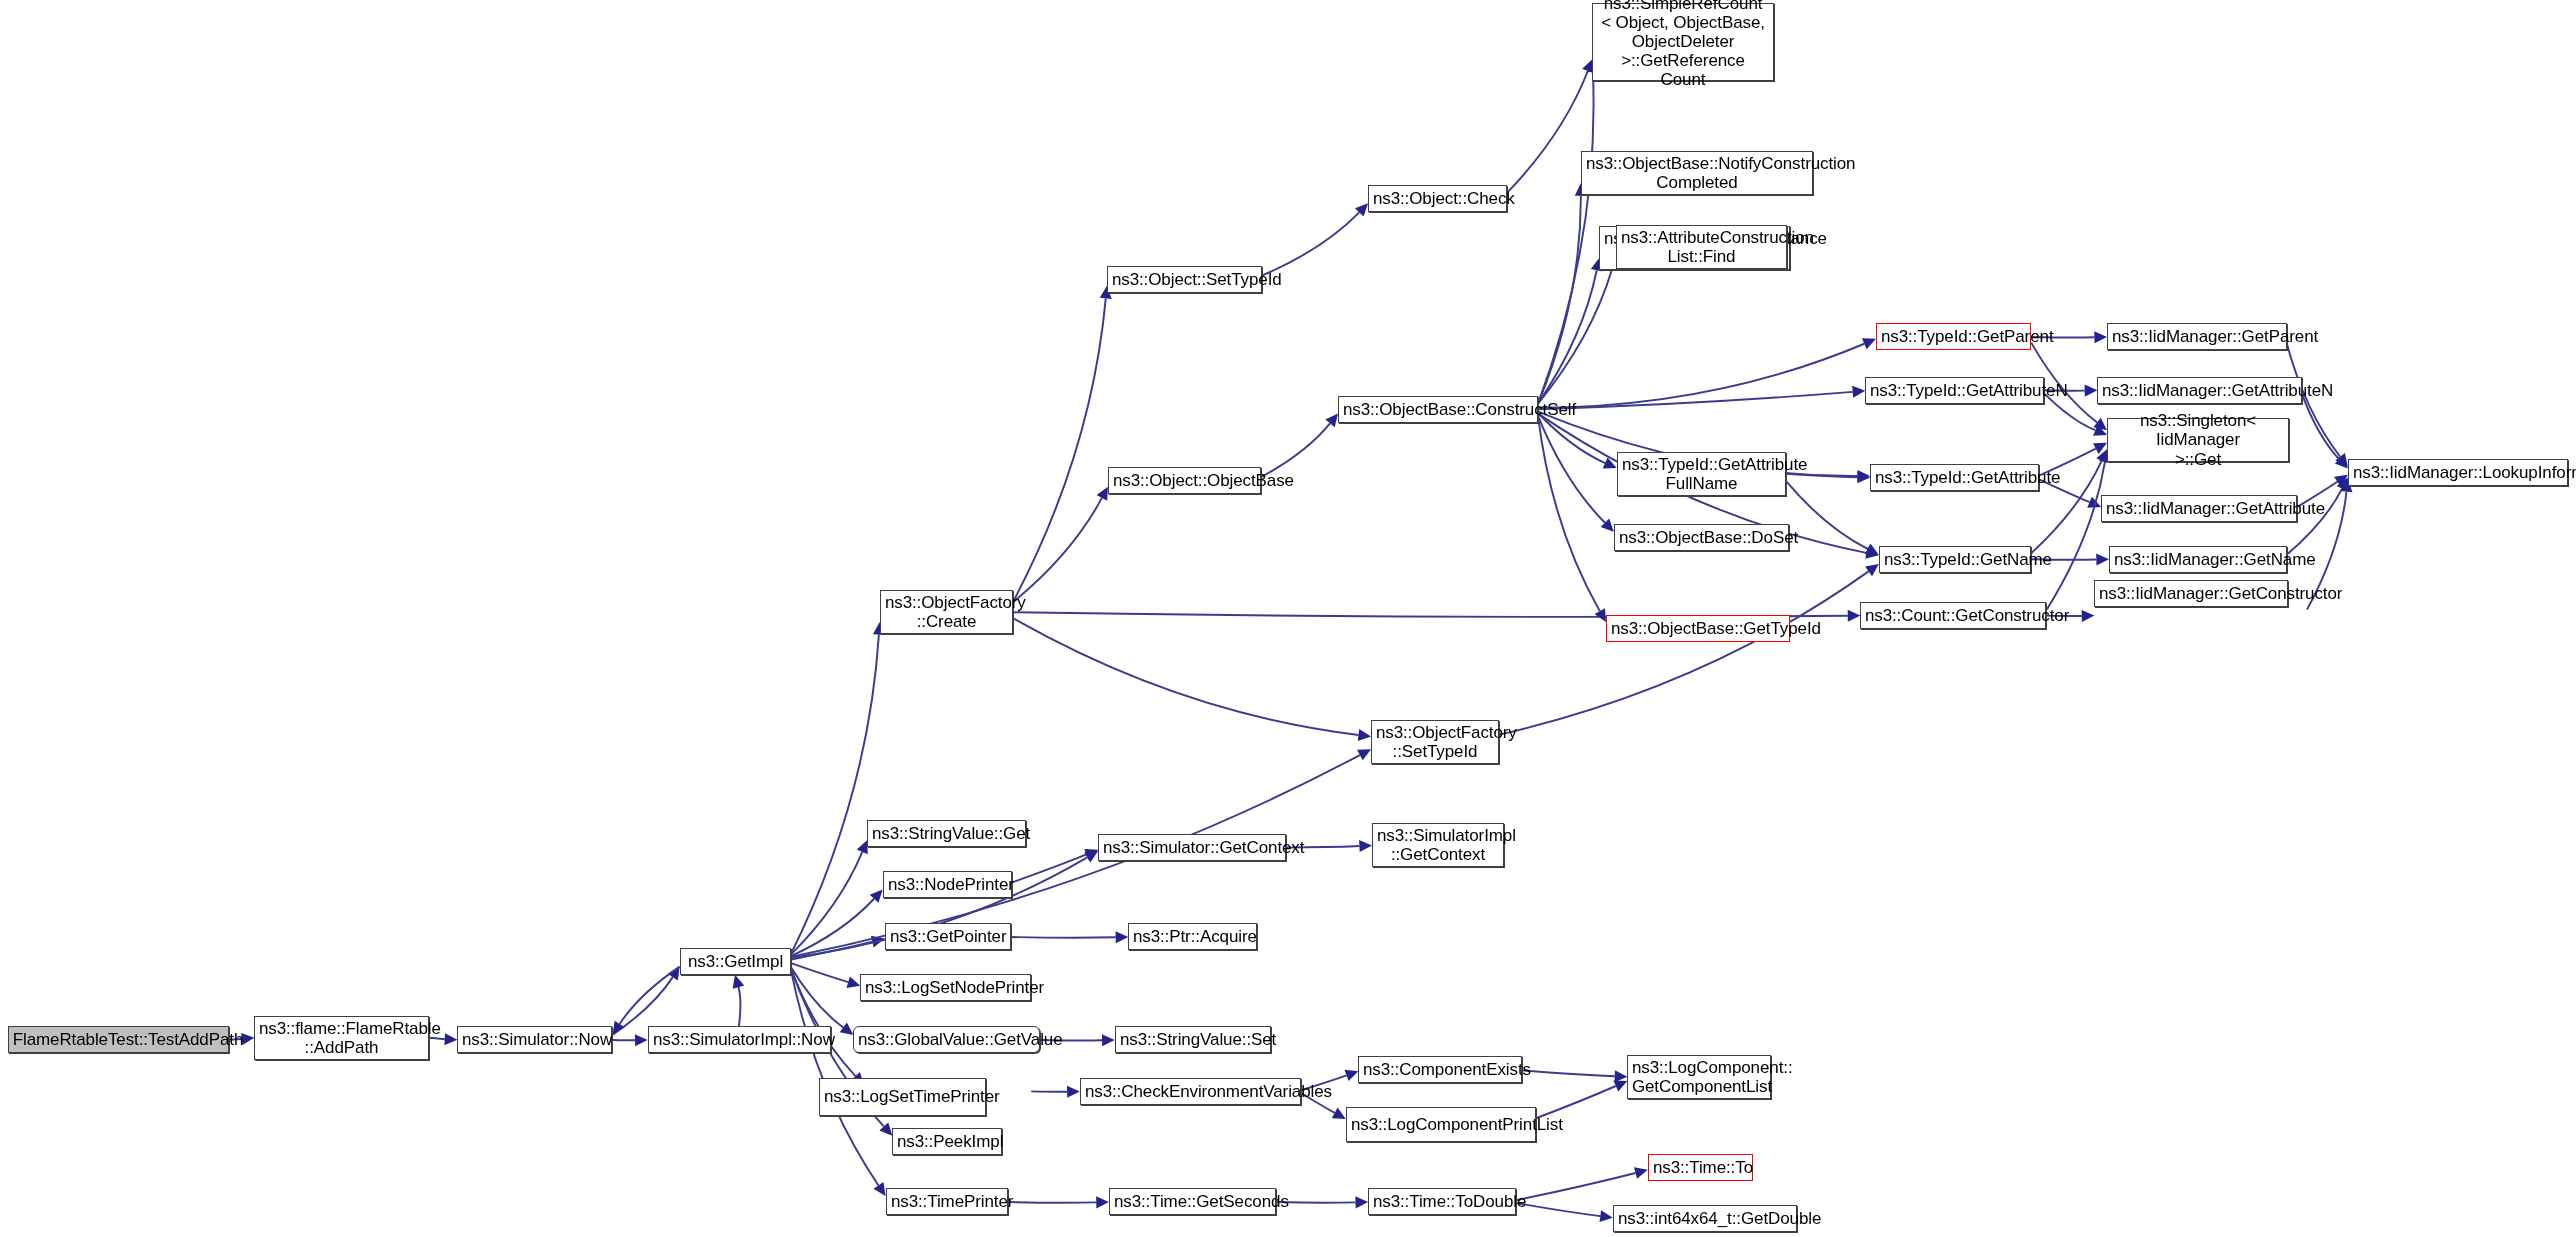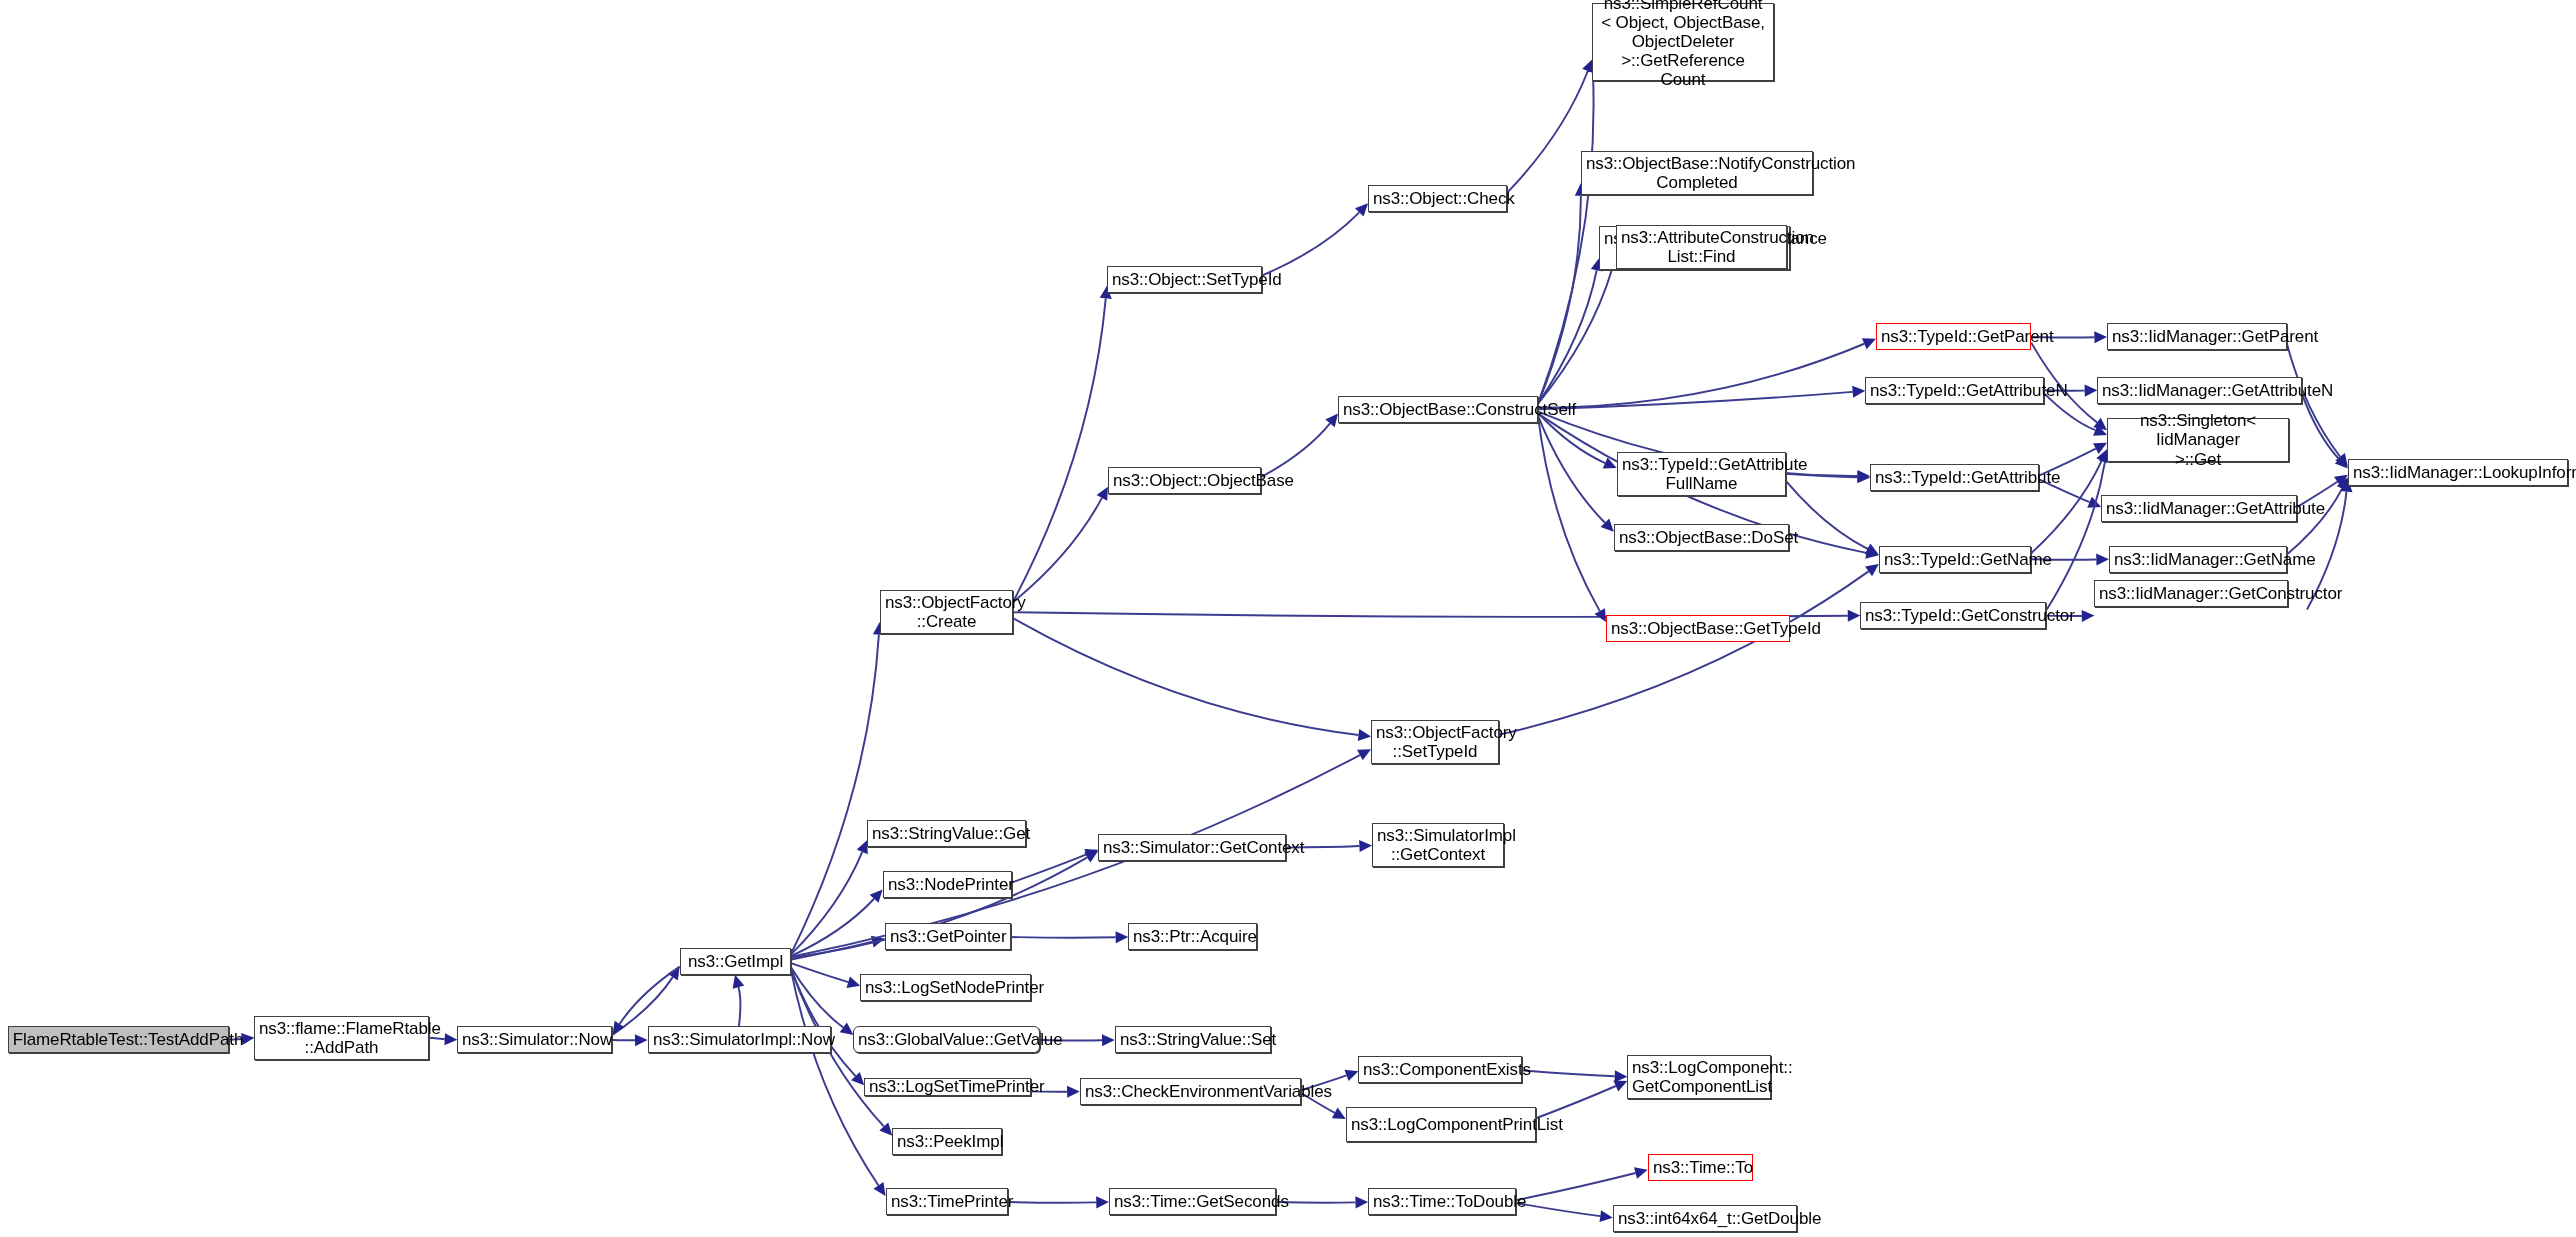--- a/index.html
+++ b/index.html
@@ -177,21 +177,21 @@
     <div class="node" style="left: 457px; top: 1026px; width: 155px; height: 27px;"><span>ns3::Simulator::Now</span></div>
     <div class="node" style="left: 648px; top: 1026px; width: 183px; height: 27px;"><span>ns3::SimulatorImpl::Now</span></div>
     <div class="node" style="left: 680px; top: 948px; width: 111px; height: 27px;"><span>ns3::GetImpl</span></div>
     <div class="node" style="left: 867px; top: 820px; width: 159px; height: 27px;"><span>ns3::StringValue::Get</span></div>
     <div class="node" style="left: 883px; top: 871px; width: 129px; height: 27px;"><span>ns3::NodePrinter</span></div>
     <div class="node" style="left: 885px; top: 923px; width: 126px; height: 27px;"><span>ns3::GetPointer</span></div>
     <div class="node" style="left: 1128px; top: 923px; width: 129px; height: 27px;"><span>ns3::Ptr::Acquire</span></div>
     <div class="node" style="left: 860px; top: 974px; width: 171px; height: 27px;"><span>ns3::LogSetNodePrinter</span></div>
     <div class="node" style="left: 853px; top: 1026px; width: 187px; height: 27px; border-radius: 6px;"><span>ns3::GlobalValue::GetValue</span></div>
     <div class="node" style="left: 1115px; top: 1026px; width: 156px; height: 27px;"><span>ns3::StringValue::Set</span></div>
-    <div class="node" style="left: 864px; top: 1078px; width: 167px; height: 18px;"><span>ns3::LogSetTimePrinter</span></div>
+    <div class="node" style="left: 819px; top: 1078px; width: 167px; height: 38px;"><span>ns3::LogSetTimePrinter</span></div>
     <div class="node" style="left: 1080px; top: 1078px; width: 221px; height: 27px;"><span>ns3::CheckEnvironmentVariables</span></div>
     <div class="node" style="left: 1358px; top: 1056px; width: 164px; height: 27px;"><span>ns3::ComponentExists</span></div>
     <div class="node" style="left: 1346px; top: 1107px; width: 190px; height: 35px;"><span>ns3::LogComponentPrintList</span></div>
     <div class="node" style="left: 1627px; top: 1055px; width: 144px; height: 44px;"><span>ns3::LogComponent::
 GetComponentList</span></div>
     <div class="node" style="left: 892px; top: 1128px; width: 110px; height: 27px;"><span>ns3::PeekImpl</span></div>
     <div class="node" style="left: 886px; top: 1188px; width: 122px; height: 27px;"><span>ns3::TimePrinter</span></div>
     <div class="node" style="left: 1109px; top: 1188px; width: 167px; height: 27px;"><span>ns3::Time::GetSeconds</span></div>
     <div class="node" style="left: 1368px; top: 1188px; width: 148px; height: 27px;"><span>ns3::Time::ToDouble</span></div>
     <div class="node red" style="left: 1648px; top: 1154px; width: 105px; height: 27px;"><span>ns3::Time::To</span></div>
@@ -218,21 +218,21 @@
     <div class="node" style="left: 1616px; top: 225px; width: 171px; height: 44px;"><span>ns3::AttributeConstruction
 List::Find</span></div>
     <div class="node" style="left: 1617px; top: 452px; width: 169px; height: 44px;"><span>ns3::TypeId::GetAttribute
 FullName</span></div>
     <div class="node" style="left: 1614px; top: 524px; width: 175px; height: 27px;"><span>ns3::ObjectBase::DoSet</span></div>
     <div class="node red" style="left: 1606px; top: 615px; width: 184px; height: 27px;"><span>ns3::ObjectBase::GetTypeId</span></div>
     <div class="node red" style="left: 1876px; top: 323px; width: 155px; height: 27px;"><span>ns3::TypeId::GetParent</span></div>
     <div class="node" style="left: 1865px; top: 377px; width: 179px; height: 27px;"><span>ns3::TypeId::GetAttributeN</span></div>
     <div class="node" style="left: 1870px; top: 464px; width: 169px; height: 27px;"><span>ns3::TypeId::GetAttribute</span></div>
     <div class="node" style="left: 1879px; top: 546px; width: 152px; height: 27px;"><span>ns3::TypeId::GetName</span></div>
-    <div class="node" style="left: 1860px; top: 602px; width: 186px; height: 27px;"><span>ns3::TypeId::GetConstructor</span></div>
+    <div class="node" style="left: 1860px; top: 602px; width: 186px; height: 27px;"><span>ns3::Count::GetConstructor</span></div>
     <div class="node" style="left: 2107px; top: 323px; width: 180px; height: 27px;"><span>ns3::IidManager::GetParent</span></div>
     <div class="node" style="left: 2097px; top: 377px; width: 205px; height: 27px;"><span>ns3::IidManager::GetAttributeN</span></div>
     <div class="node" style="left: 2107px; top: 418px; width: 182px; height: 44px;"><span>ns3::Singleton&lt; IidManager
 &gt;::Get</span></div>
     <div class="node" style="left: 2101px; top: 495px; width: 196px; height: 27px;"><span>ns3::IidManager::GetAttribute</span></div>
     <div class="node" style="left: 2109px; top: 546px; width: 178px; height: 27px;"><span>ns3::IidManager::GetName</span></div>
     <div class="node" style="left: 2094px; top: 580px; width: 194px; height: 27px;"><span>ns3::IidManager::GetConstructor</span></div>
     <div class="node" style="left: 2348px; top: 459px; width: 220px; height: 27px;"><span>ns3::IidManager::LookupInformation</span></div>
   </div>
 

